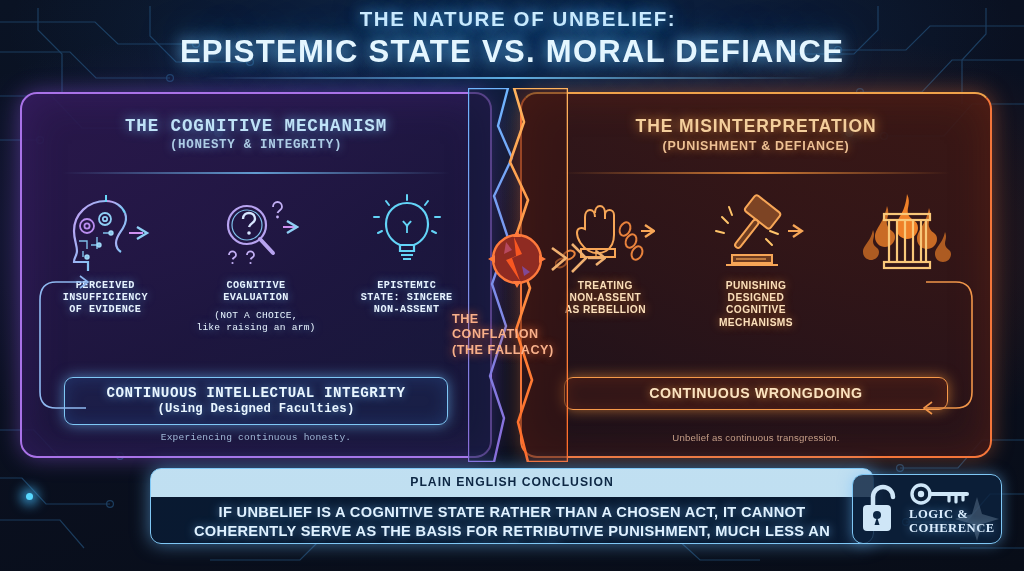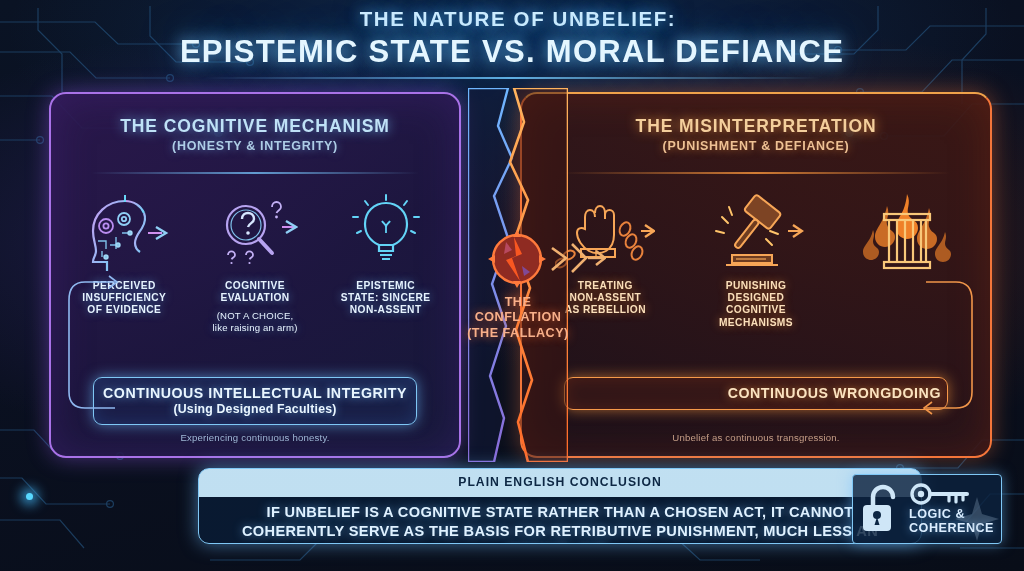--- a/index.html
+++ b/index.html
@@ -38,24 +38,25 @@
   }
   .title-rule {
     margin:7px auto 0; width:620px; height:2px;
     background:linear-gradient(90deg,transparent,rgba(110,200,255,.85),transparent);
     filter:blur(.4px);
   }
 
   
   .panel { position:absolute; top:92px; height:366px; border-radius:17px; }
   .panel-left {
-    left:49px; width:412px;
+    left:20px; width:472px;
     border:2px solid #a972e8;
     background:linear-gradient(150deg, rgba(44,24,78,.92), rgba(30,22,64,.88) 55%, rgba(24,26,62,.85));
     box-shadow:0 0 22px rgba(150,90,235,.45), inset 0 0 42px rgba(80,40,140,.35);
+    font-family:Liberation Mono, monospace;
   }
   .panel-right {
     left:520px; width:472px;
     border:2px solid #f4763a;
     border-top-color:#f0a24a;
     background:linear-gradient(200deg, rgba(62,24,20,.92), rgba(45,20,24,.9) 55%, rgba(30,17,26,.86));
     box-shadow:0 0 22px rgba(244,118,58,.4), inset 0 0 42px rgba(150,50,20,.3);
   }
 
   .panel-title { position:absolute; left:0; right:0; text-align:center; top:22px; }
@@ -88,72 +89,70 @@
   }
   .panel-left .banner {
     border:1.6px solid #7fc7f5;
     box-shadow:0 0 14px rgba(110,190,255,.6), inset 0 0 18px rgba(60,130,220,.22);
     background:rgba(30,45,95,.35);
   }
   .panel-right .banner {
     border:1.6px solid #f79a4a;
     box-shadow:0 0 14px rgba(250,150,60,.6), inset 0 0 18px rgba(190,70,25,.22);
     background:rgba(80,32,22,.35);
-    text-align:right;
   }
   .banner-main { font-size:14.2px; font-weight:bold; letter-spacing:.55px; }
   .banner-sub { font-size:12.3px; font-weight:bold; letter-spacing:.2px; margin-top:1px; }
   .panel-left .banner-main, .panel-left .banner-sub { color:#e9f6ff; text-shadow:0 0 9px rgba(110,190,255,.75); }
   .panel-right .banner-main, .panel-right .banner-sub { color:#fbe3c0; text-shadow:0 0 9px rgba(250,150,60,.75); }
   .banner-caption {
     position:absolute; left:0; right:0; top:338px; text-align:center;
     font-size:9.6px; letter-spacing:.2px;
   }
   .panel-left .banner-caption { color:#9fb8d6; }
   .panel-right .banner-caption { color:#c49d86; }
 
   
   .crack { position:absolute; left:468px; top:88px; width:100px; height:374px; pointer-events:none; }
   .center-col {
-    position:absolute; left:452px; top:295px; width:132px; text-align:center;
+    position:absolute; left:452px; top:312px; width:132px; text-align:left;
   }
   .cc-title {
     font-size:12.6px; font-weight:bold; letter-spacing:.5px; line-height:1.22;
     color:#f8b08a; text-shadow:0 0 10px rgba(255,110,50,.85);
   }
   .cc-sub {
     margin-top:64px; font-size:10.3px; font-weight:bold; letter-spacing:.45px;
     line-height:1.28; color:#e9f2fb; text-shadow:0 0 8px rgba(150,200,255,.5);
   }
 
   
   .conclusion {
     position:absolute; left:150px; top:468px; width:724px; height:76px;
     border:1.8px solid #7fc7f5; border-radius:11px;
     background:linear-gradient(180deg, rgba(198,230,248,.97) 0 28px, rgba(9,26,50,.95) 28px);
     box-shadow:0 0 18px rgba(110,190,255,.55);
     overflow:hidden;
-    margin-left:48px;
   }
   .conc-head {
     height:27px; line-height:27px; text-align:center;
     font-size:12.2px; font-weight:bold; letter-spacing:1px; color:#0d2744;
   }
   .conc-body {
     padding:7px 16px 0; text-align:center;
     font-size:14.6px; font-weight:bold; letter-spacing:.35px; line-height:1.3;
     color:#dff1ff; text-shadow:0 0 10px rgba(110,190,255,.7);
   }
 
   .badge {
     position:absolute; left:852px; top:474px; width:150px; height:70px;
-    border:1.6px solid #7fc7f5; border-radius:4px;
+    border:1.6px solid #7fc7f5; border-radius:11px;
     background:rgba(12,34,62,.82);
     box-shadow:0 0 14px rgba(110,190,255,.5);
-    display:flex; align-items:center; gap:4px; padding-left:8px;
+    display:flex; align-items:center; gap:4px; padding-left:8px;font-family:Liberation Serif, serif;
   }
   .badge-text {
     font-size:12.6px; font-weight:bold; letter-spacing:.5px; line-height:1.14;
     color:#dceeff; text-shadow:0 0 8px rgba(110,190,255,.7);
   }
   .badge-diamond {
     position:absolute; right:2px; bottom:2px; width:44px; height:44px; opacity:.5;
   }
 </style>
 </head>

